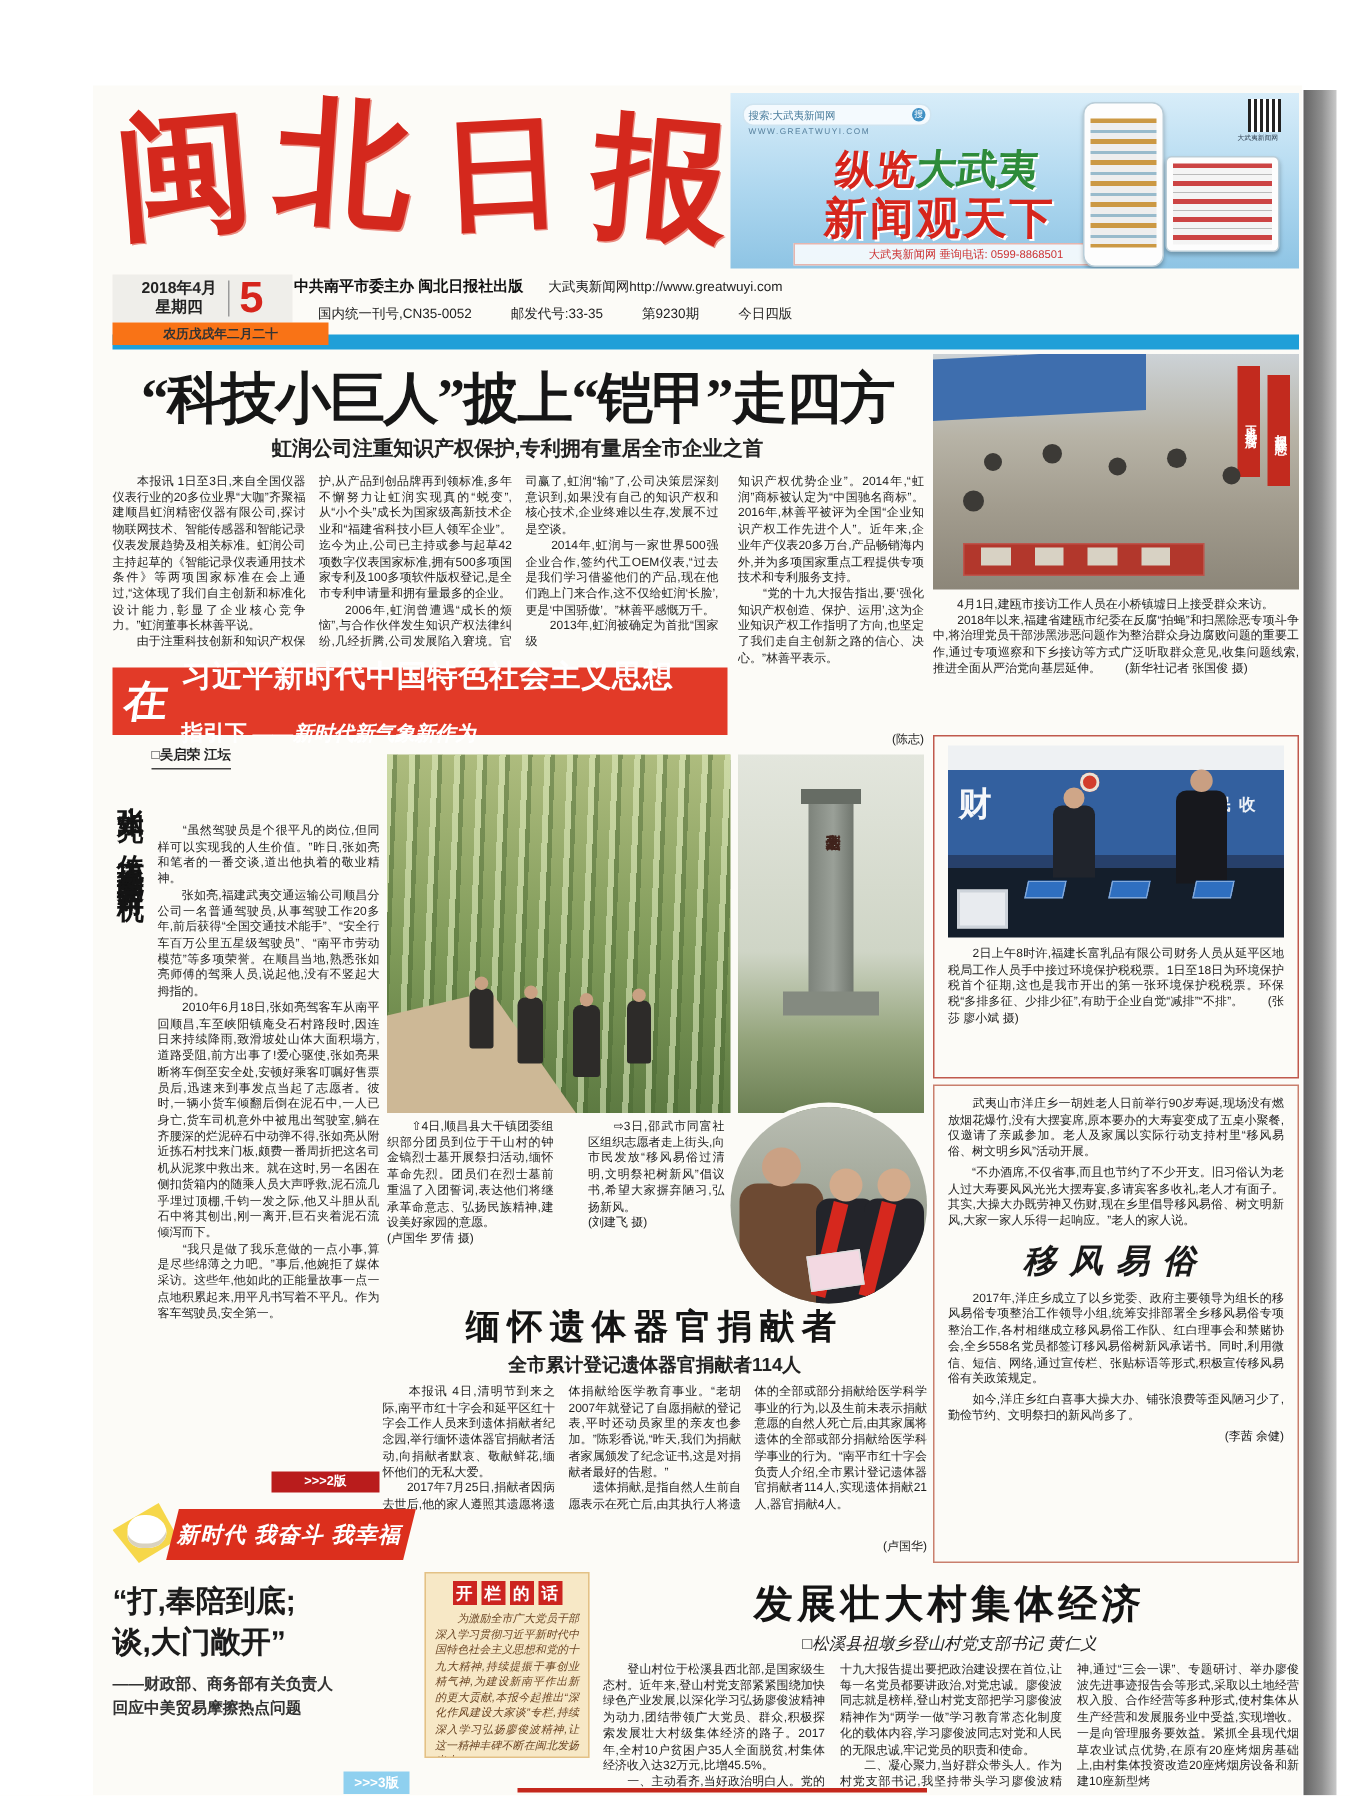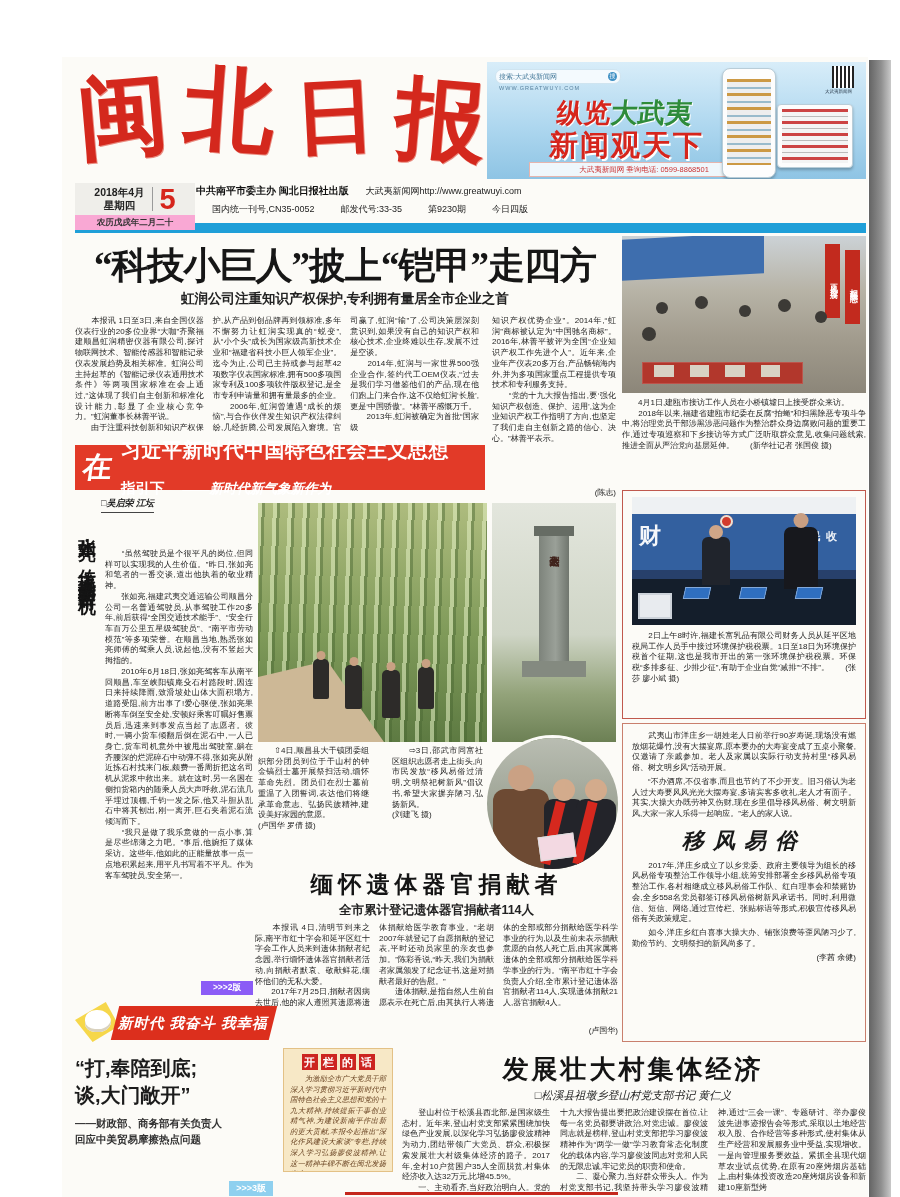--- a/index.html
+++ b/index.html
@@ -35,57 +35,57 @@
   .tablet .scr{position:absolute;left:4px;top:4px;right:4px;bottom:4px;
     background:repeating-linear-gradient(180deg,#c44 0 3px,#f4f4f4 3px 7px,#bbb 7px 8px,#f4f4f4 8px 12px);}
   .qr{left:345px;top:4px;width:22px;height:22px;background:
     repeating-linear-gradient(90deg,#222 0 2px,#fff 2px 4px),repeating-linear-gradient(180deg,#222 0 2px,rgba(255,255,255,.6) 2px 4px);}
   .qr-cap{left:338px;top:27px;font-size:4.5px;color:#345;}
   
   .datebox{left:13px;top:126px;width:120px;height:32px;background:#efeeea;display:flex;align-items:center;justify-content:center;gap:7px;}
   .datebox .dcol{font-size:10.5px;font-weight:bold;color:#222;text-align:center;line-height:1.25;}
   .datebox .dsep{width:1px;height:24px;background:#9a9a9a;}
   .datebox .dnum{font-size:29px;font-weight:900;color:#d6251c;line-height:1;}
-  .lunar{left:13px;top:158px;width:120px;height:15px;background:#f9a8d4;font-size:8.5px;font-weight:bold;color:#333;
+  .lunar{left:13px;top:158px;width:144px;height:15px;background:#f97316;font-size:8.5px;font-weight:bold;color:#333;
     display:flex;align-items:center;justify-content:center;z-index:3;}
   .pubrow{left:134px;top:127px;width:560px;}
   .pub1{font-size:10px;font-weight:900;color:#111;}
   .pub1 .site{font-weight:normal;font-size:9px;color:#222;margin-left:14px;}
   .pub2{font-size:9px;color:#222;margin-top:5px;display:flex;gap:26px;padding-left:16px;}
   .bluebar{left:13px;top:166px;width:791px;height:10px;background:#1f9fd8;}
   
   .lead-hl{left:13px;top:184px;width:540px;text-align:center;font-size:37px;font-weight:900;color:#161616;
     font-family:"Liberation Serif",serif;letter-spacing:-1px;}
   .lead-sub{left:13px;top:233px;width:540px;text-align:center;font-size:13.5px;font-weight:bold;color:#222;}
   .lead-cols{left:13px;top:259px;width:404px;height:124px;column-count:3;column-gap:9px;}
   .lead-col4{left:430px;top:259px;width:124px;height:184px;}
   .xi{left:13px;top:388px;width:410px;height:45px;background:#e23a28;color:#fff;display:flex;align-items:center;padding:2px 8px;gap:9px;box-sizing:border-box;}
   .xi-big{font-size:29px;font-weight:900;font-family:"Liberation Serif",serif;transform:skewX(-8deg);}
   .xi-l1{font-size:20px;font-weight:900;letter-spacing:.5px;}
-  .xi-row2{display:flex;align-items:baseline;gap:18px;margin-top:15px;}
+  .xi-row2{display:flex;align-items:baseline;gap:4px;margin-top:15px;}
   .xi-l2{font-size:14.5px;font-weight:900;}
   .xi-l3{font-size:13.5px;font-weight:bold;font-style:italic;font-family:"Liberation Serif",serif;}
   
   .crowd{left:560px;top:179px;width:244px;height:157px;overflow:hidden;
     background:linear-gradient(180deg,#ccd2d6 0%,#b7b3a6 35%,#a29c8e 65%,#8c8679 100%);}
   .canopy{position:absolute;left:0;top:0;width:58%;height:26%;background:#3e6eae;transform:skewY(-3deg);}
   .rbanner{position:absolute;width:15px;height:74px;background:#c22a1e;color:#fff;writing-mode:vertical-rl;text-orientation:upright;
     font-size:8px;font-weight:bold;display:flex;align-items:center;justify-content:center;letter-spacing:2px;}
   .rtable{position:absolute;left:8%;bottom:6%;width:66%;height:14%;background:#b2372c;
     box-shadow:inset 0 0 0 1px rgba(255,255,255,.15);}
   .rtable i{position:absolute;top:15%;width:12%;height:55%;background:#d8d2c4;}
   .head{position:absolute;border-radius:50%;background:#3c3a36;}
   .crowd-cap{left:560px;top:341px;width:244px;height:92px;}
   
   .lstory{left:13px;top:440px;width:178px;height:498px;}
-  .lby{position:absolute;left:26px;top:0;font-size:9px;font-weight:bold;color:#222;border-bottom:1px solid #444;padding-bottom:2px;font-style:italic;}
+  .lby{position:absolute;left:26px;top:0;font-size:9px;font-weight:bold;color:#222;border-bottom:1px solid #444;padding-bottom:2px;}
   .lvert{position:absolute;left:0;top:26px;bottom:0;width:24px;writing-mode:vertical-rl;text-orientation:upright;
     font-size:18px;font-weight:900;color:#141414;font-family:"Liberation Serif",serif;letter-spacing:3px;}
   .lbody{position:absolute;left:30px;top:22px;right:0;bottom:16px;margin-top:30px;}
-  .more2{position:absolute;right:0;bottom:0;background:#8b5cf6;color:#fff;font-size:8.5px;font-weight:bold;padding:1px 12px;}
+  .more2{position:absolute;right:0;bottom:0;background:#b91c1c;color:#fff;font-size:8.5px;font-weight:bold;padding:1px 22px;}
   
   .bamboo{left:196px;top:446px;width:229px;height:239px;overflow:hidden;
     background:linear-gradient(180deg,#aebc7e 0%,#7f9a59 55%,#5d7a42 100%);}
   .bamboo .stripes{position:absolute;inset:0;background:repeating-linear-gradient(92deg,rgba(228,240,196,.55) 0 4px,rgba(70,100,48,.45) 4px 7px,rgba(0,0,0,0) 7px 15px);}
   .bamboo .path{position:absolute;left:0;bottom:0;width:55%;height:34%;background:#cdb896;clip-path:polygon(0 100%,100% 100%,55% 0,0 20%);}
   .fig{position:absolute;background:#2d2b29;border-radius:5px 5px 2px 2px;}
   .fig::before{content:"";position:absolute;left:50%;top:-8px;transform:translateX(-50%);width:9px;height:9px;border-radius:50%;background:#c9a183;}
   .monu{left:430px;top:446px;width:124px;height:239px;overflow:hidden;
     background:linear-gradient(180deg,#e3e6dd 0%,#cfd5c6 55%,#93a37a 80%,#6c8054 100%);}
   .obelisk{position:absolute;left:50%;top:14%;transform:translateX(-50%);width:30px;height:130px;

